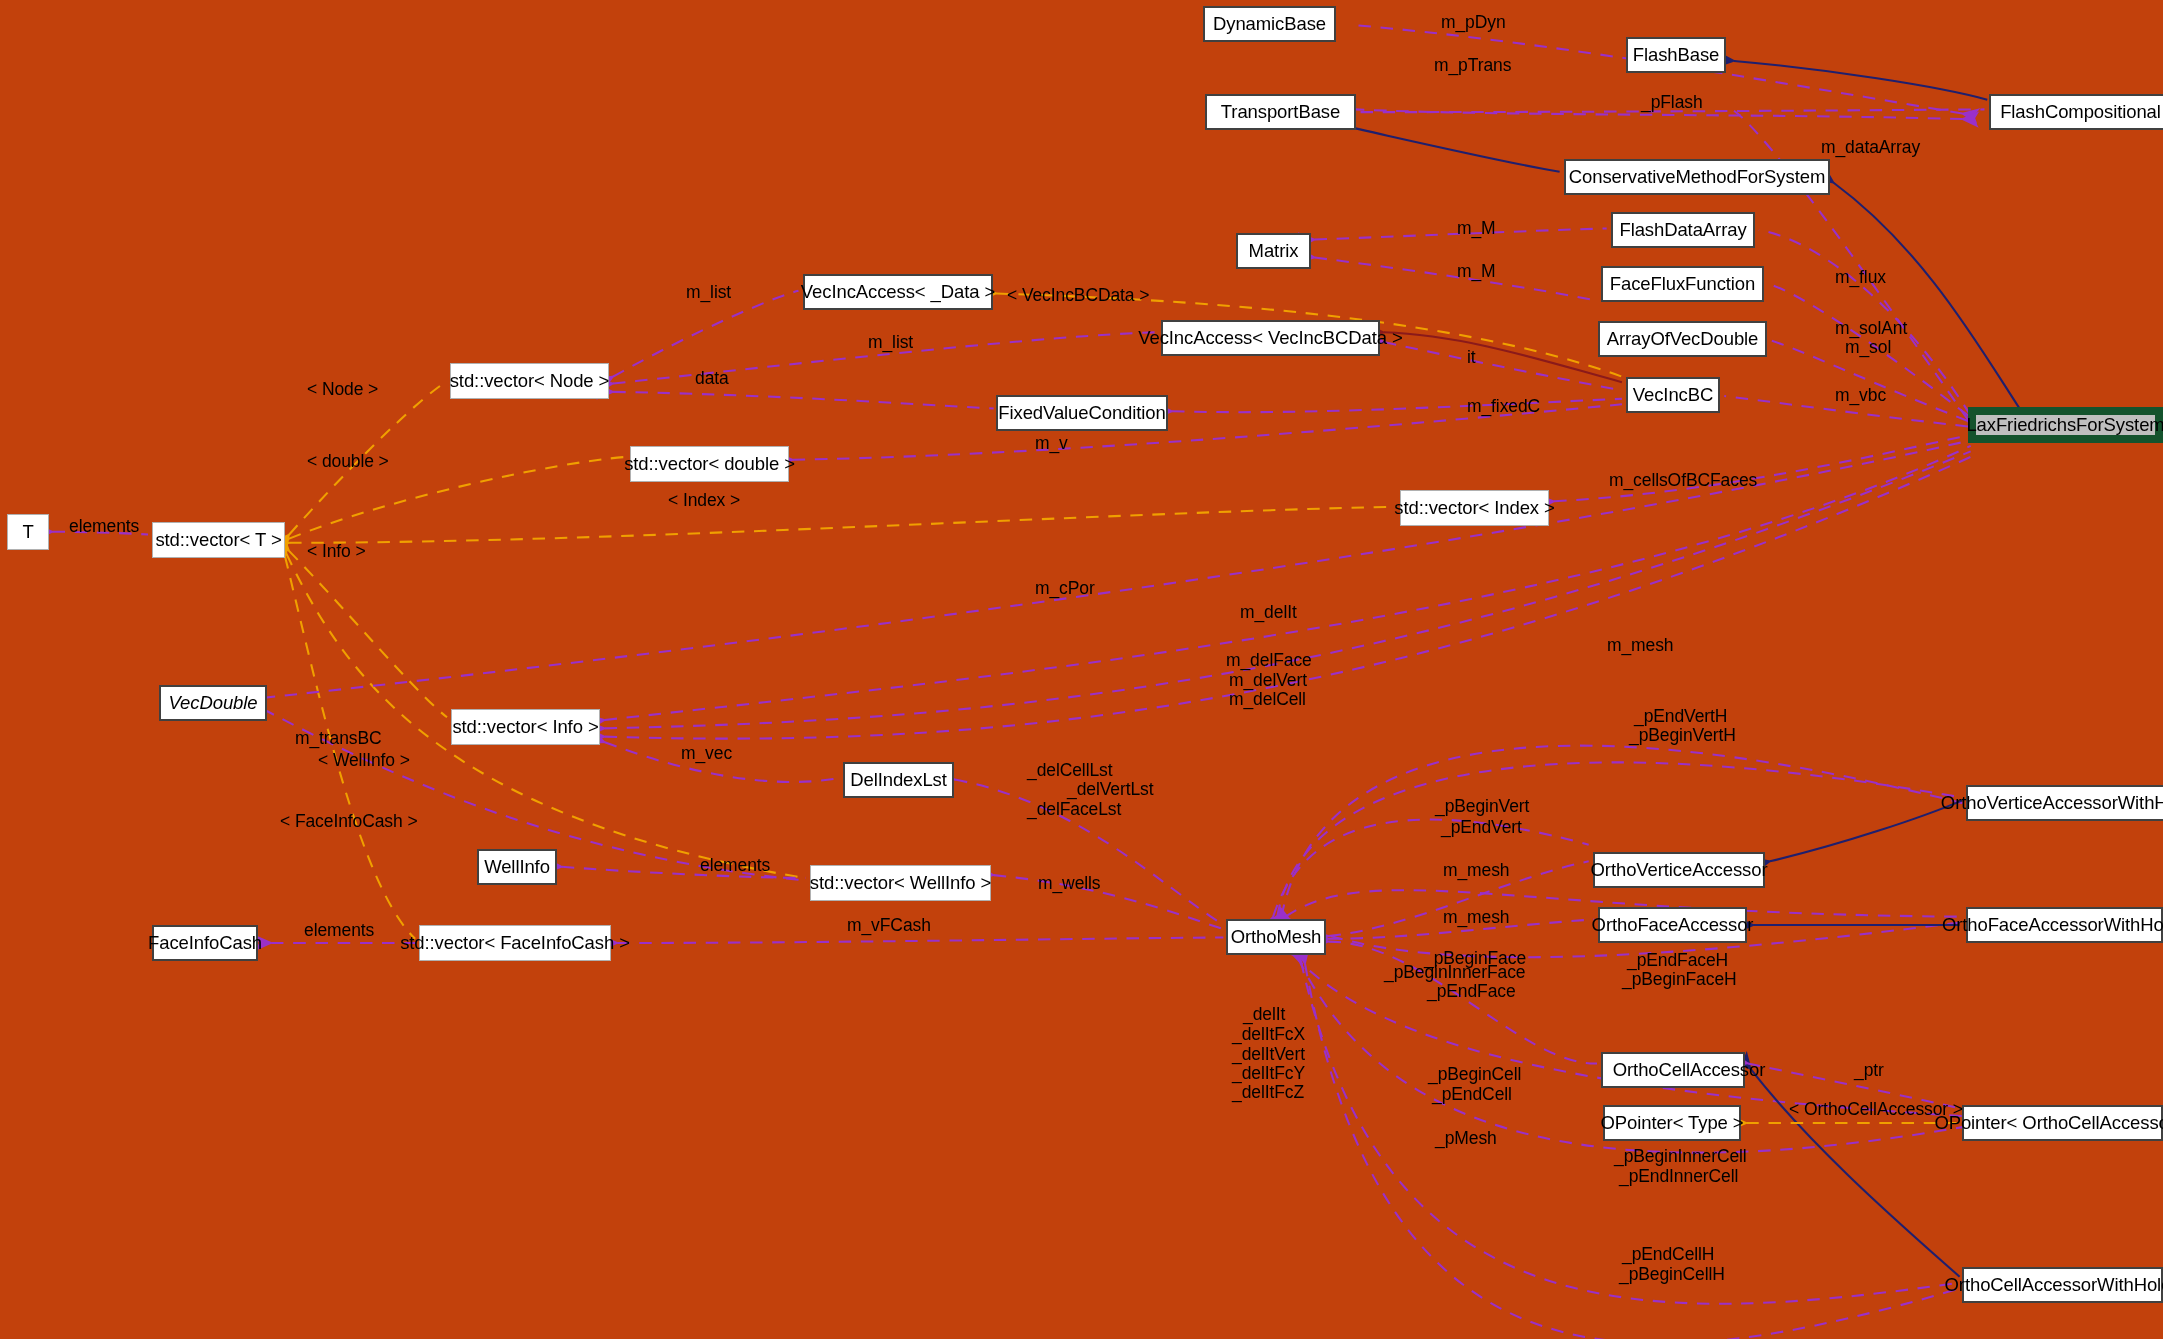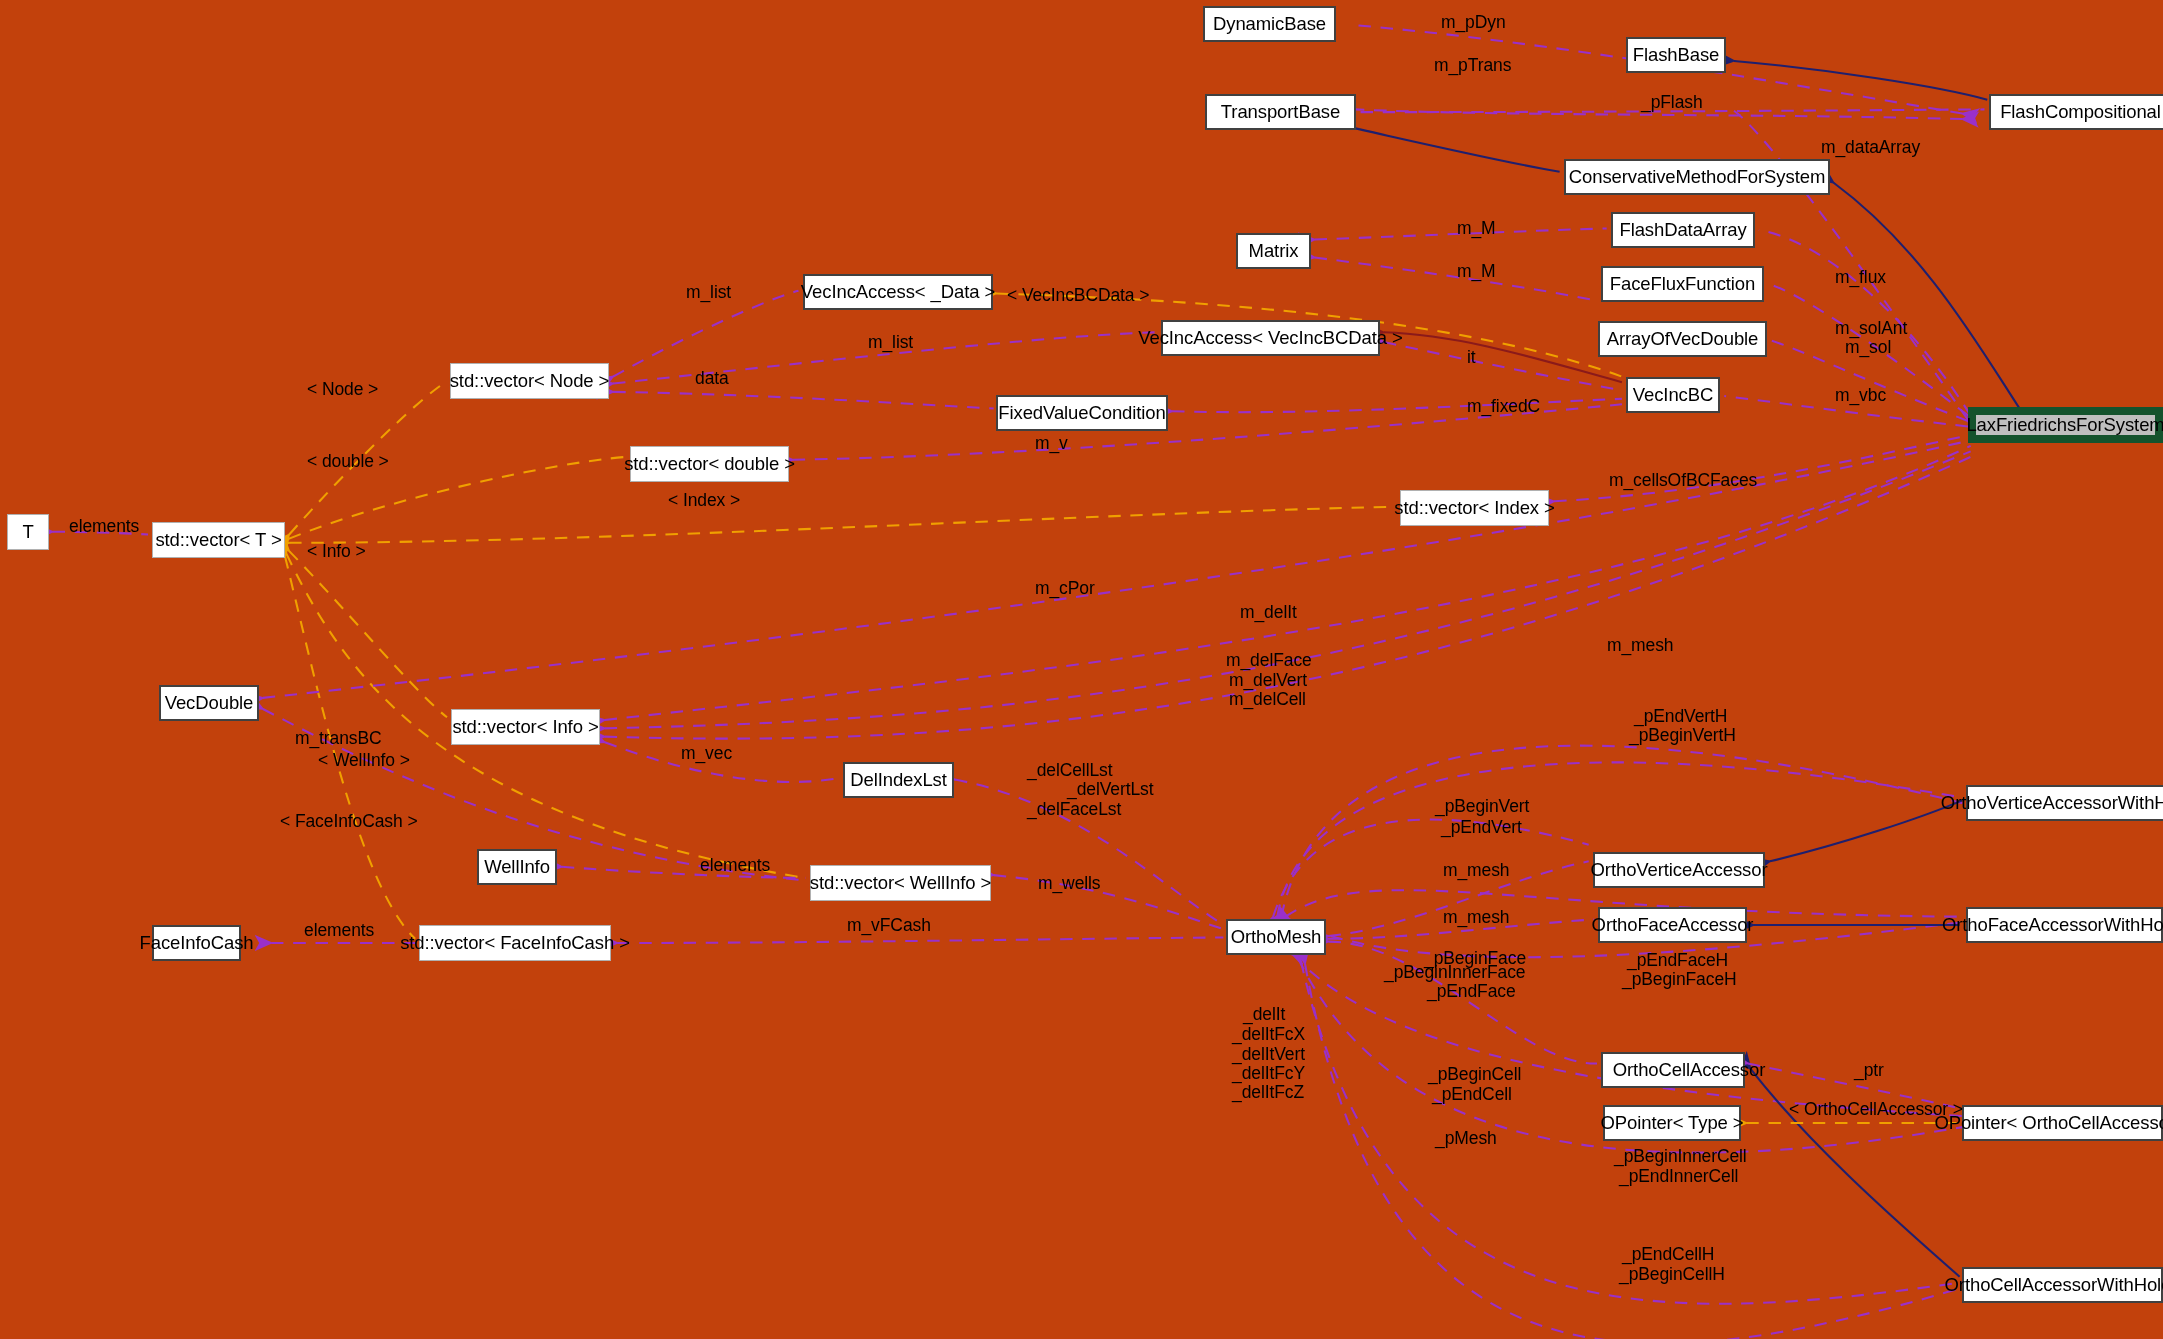--- a/index.html
+++ b/index.html
@@ -154,30 +154,30 @@
       <div class="node thick" style="left: 1598px; top: 321px; width: 169px; height: 36px;">ArrayOfVecDouble</div>
       <div class="node thick" style="left: 1161px; top: 320px; width: 219px; height: 36px;">VecIncAccess&lt; VecIncBCData &gt;</div>
       <div class="node light" style="left: 450px; top: 363px; width: 159px; height: 36px;">std::vector&lt; Node &gt;</div>
       <div class="node thick" style="left: 1626px; top: 377px; width: 94px; height: 36px;">VecIncBC</div>
       <div class="node thick" style="left: 996px; top: 395px; width: 172px; height: 36px;">FixedValueCondition</div>
       <div class="node highlight" style="left: 1968px; top: 407px; width: 195px; height: 36px;">LaxFriedrichsForSystem</div>
       <div class="node light" style="left: 630px; top: 446px; width: 159px; height: 36px;">std::vector&lt; double &gt;</div>
       <div class="node light" style="left: 1400px; top: 490px; width: 149px; height: 36px;">std::vector&lt; Index &gt;</div>
       <div class="node light" style="left: 7px; top: 514px; width: 42px; height: 36px;">T</div>
       <div class="node light" style="left: 152px; top: 522px; width: 133px; height: 36px;">std::vector&lt; T &gt;</div>
-      <div class="node thick" style="left: 159px; top: 685px; width: 100px; height: 36px;">VecDouble</div>
+      <div class="node thick" style="left: 159px; top: 685px; width: 108px; height: 36px; font-style: italic;">VecDouble</div>
       <div class="node light" style="left: 451px; top: 709px; width: 149px; height: 36px;">std::vector&lt; Info &gt;</div>
       <div class="node thick" style="left: 843px; top: 762px; width: 111px; height: 36px;">DelIndexLst</div>
       <div class="node thick" style="left: 1966px; top: 785px; width: 210px; height: 36px;">OrthoVerticeAccessorWithHoles</div>
       <div class="node thick" style="left: 1593px; top: 852px; width: 172px; height: 36px;">OrthoVerticeAccessor</div>
       <div class="node thick" style="left: 477px; top: 849px; width: 80px; height: 36px;">WellInfo</div>
       <div class="node light" style="left: 810px; top: 865px; width: 181px; height: 36px;">std::vector&lt; WellInfo &gt;</div>
       <div class="node thick" style="left: 1598px; top: 907px; width: 149px; height: 36px;">OrthoFaceAccessor</div>
       <div class="node thick" style="left: 1966px; top: 907px; width: 197px; height: 36px;">OrthoFaceAccessorWithHoles</div>
-      <div class="node thick" style="left: 152px; top: 925px; width: 89px; height: 36px;">FaceInfoCash</div>
+      <div class="node thick" style="left: 152px; top: 925px; width: 106px; height: 36px;">FaceInfoCash</div>
       <div class="node light" style="left: 419px; top: 925px; width: 192px; height: 36px;">std::vector&lt; FaceInfoCash &gt;</div>
       <div class="node thick" style="left: 1226px; top: 919px; width: 100px; height: 36px;">OrthoMesh</div>
       <div class="node thick" style="left: 1601px; top: 1052px; width: 144px; height: 36px; padding-left: 41px;">OrthoCellAccessor</div>
       <div class="node thick" style="left: 1603px; top: 1105px; width: 138px; height: 36px;">OPointer&lt; Type &gt;</div>
       <div class="node thick" style="left: 1962px; top: 1105px; width: 201px; height: 36px;">OPointer&lt; OrthoCellAccessor &gt;</div>
       <div class="node thick" style="left: 1962px; top: 1267px; width: 201px; height: 36px;">OrthoCellAccessorWithHoles</div>
     </div>
   <div id="label-layer">
       <div class="edge-label" style="left: 1441px; top: 11px;">m_pDyn</div>
       <div class="edge-label" style="left: 1434px; top: 54px;">m_pTrans</div>

